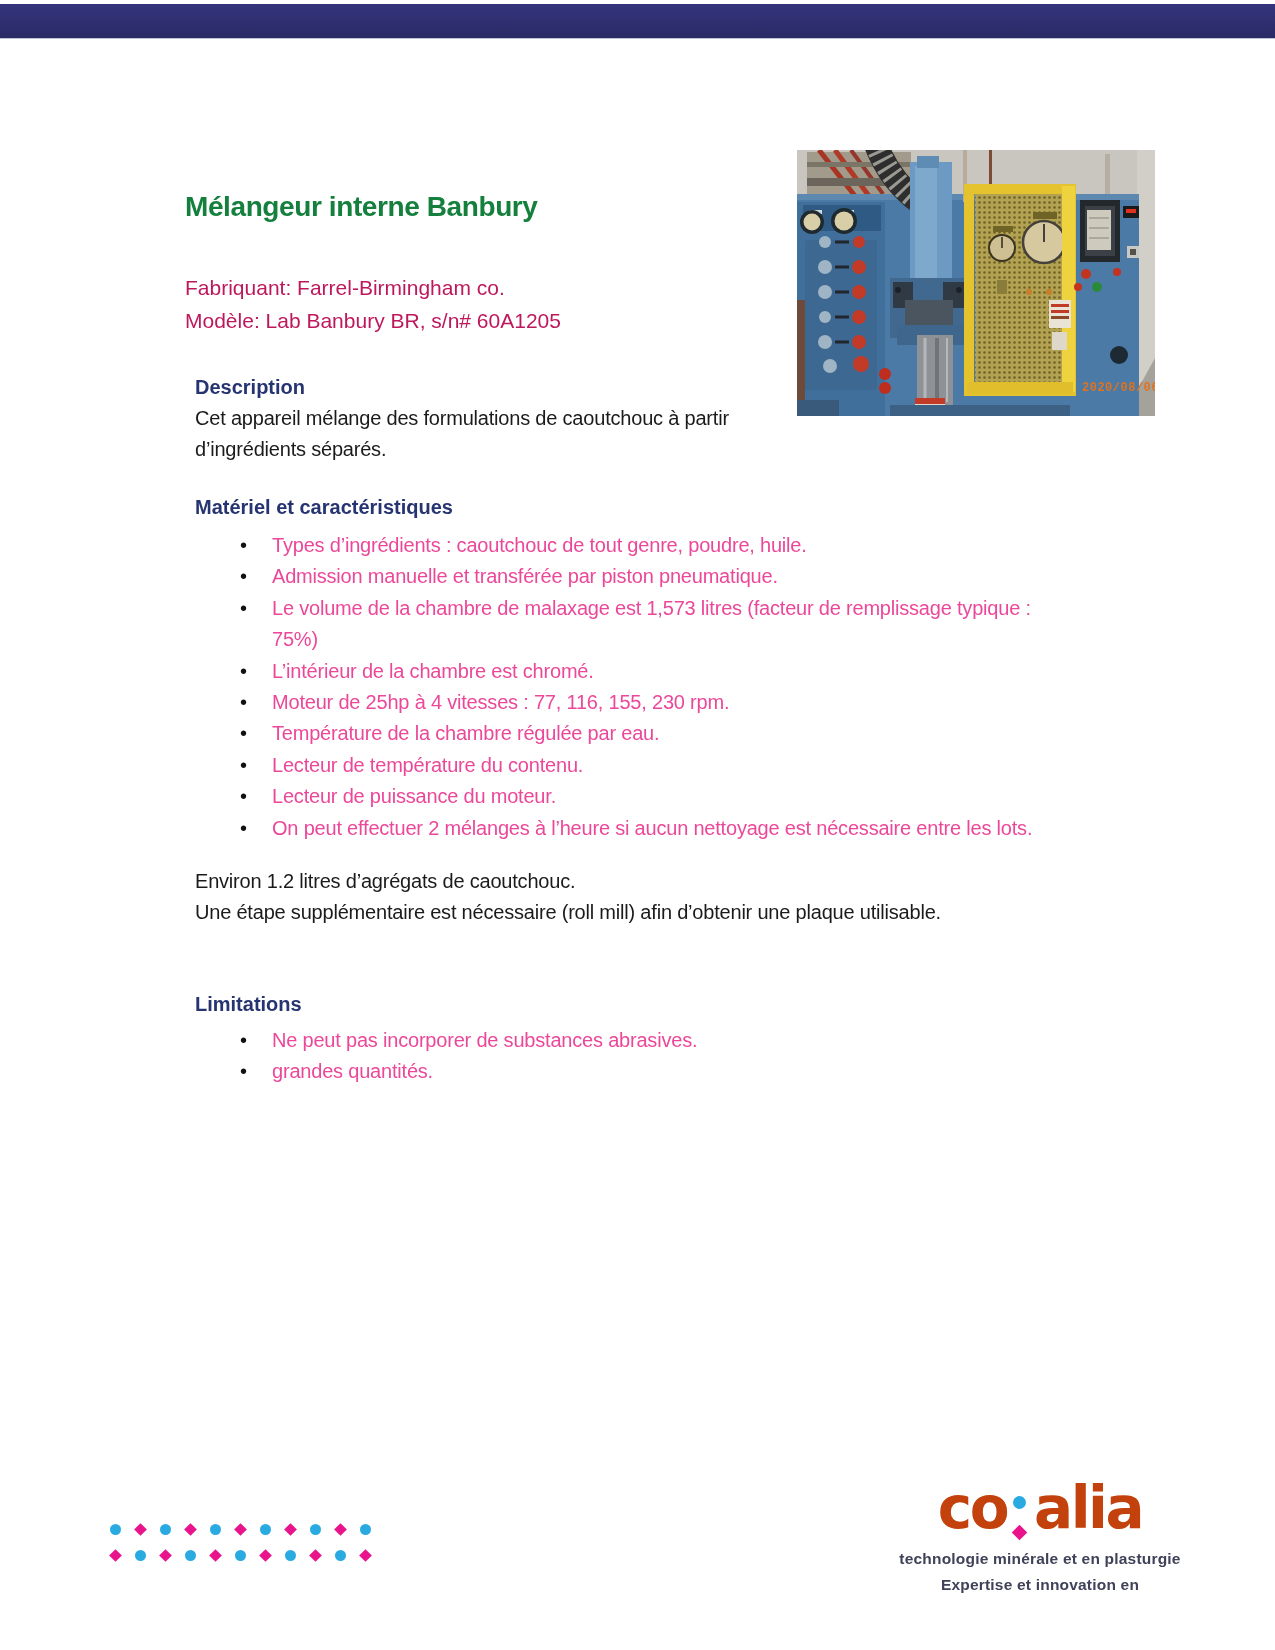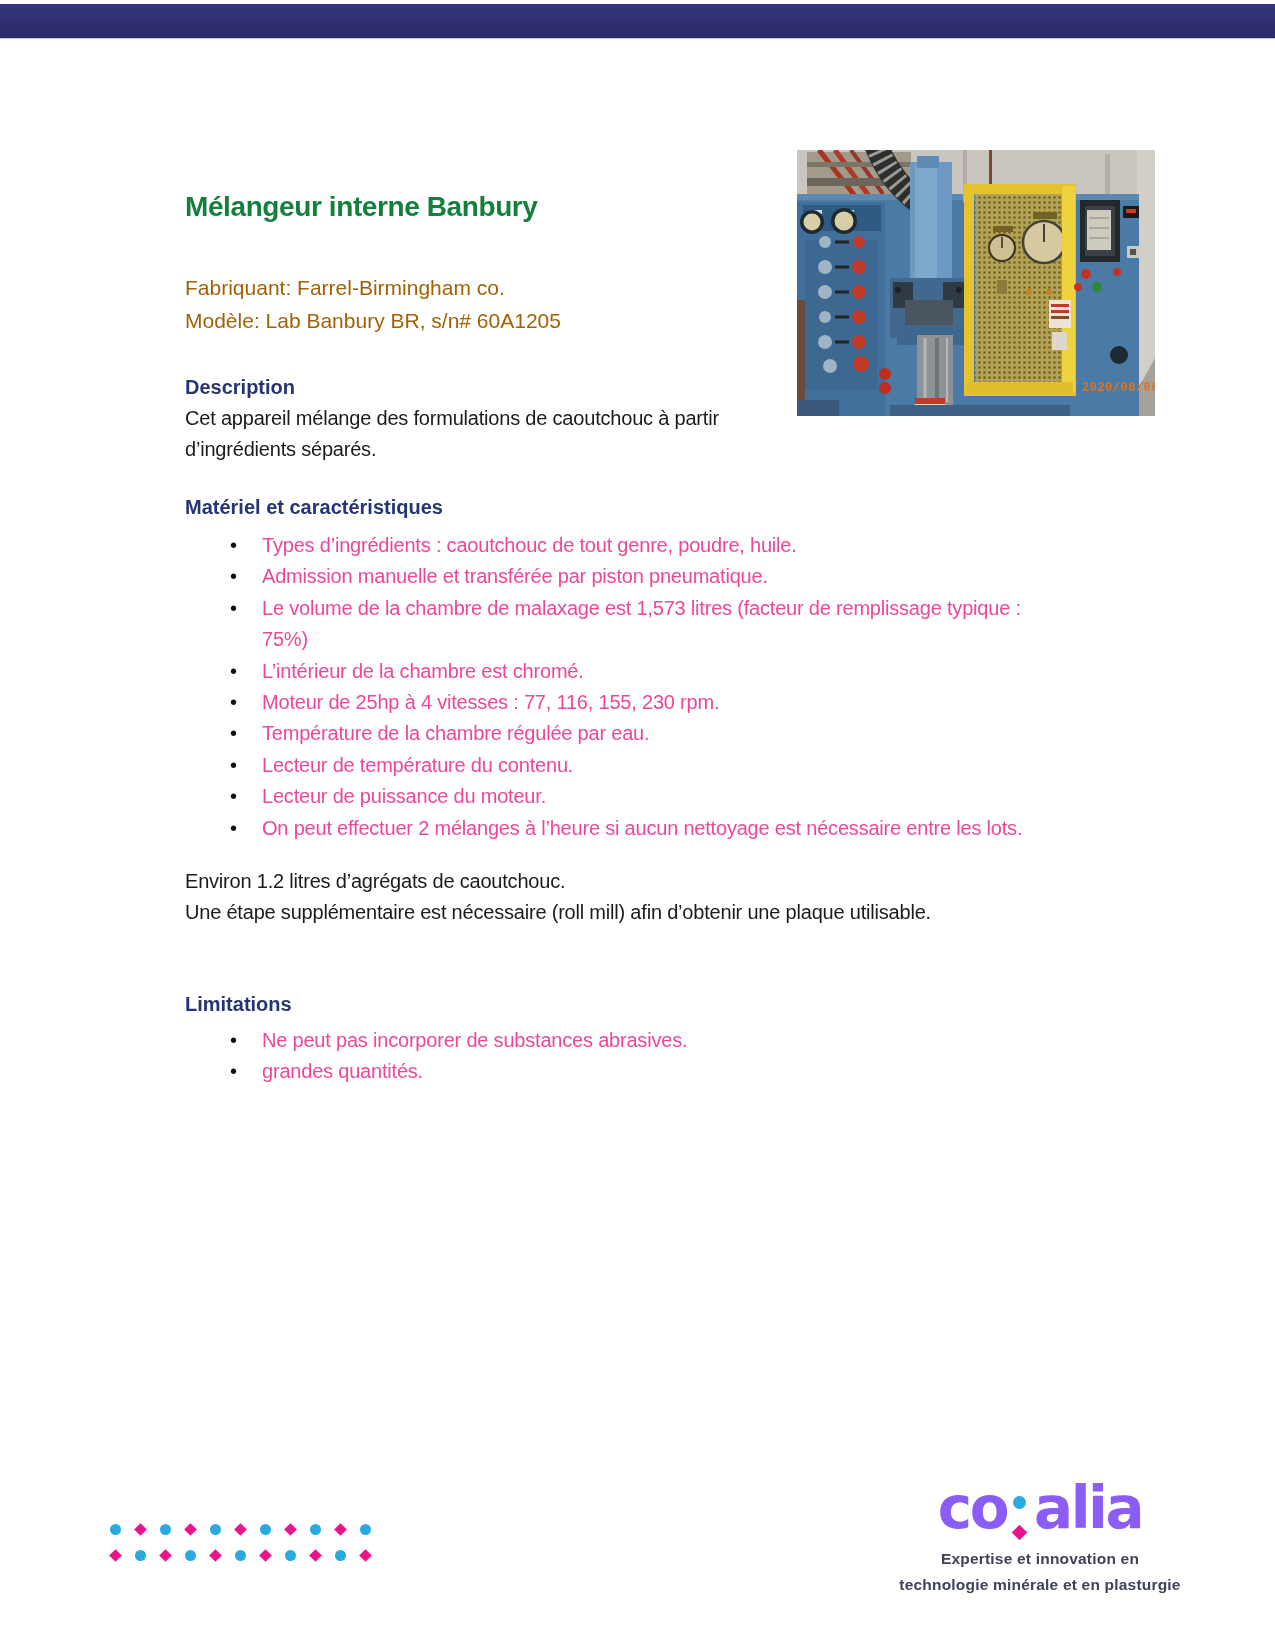--- a/index.html
+++ b/index.html
@@ -7,24 +7,24 @@
               font-family:"Liberation Sans", sans-serif; }
 
   .topbar { position:absolute; top:4px; left:0; width:1275px; height:35px;
             background:linear-gradient(#34347c,#2a2a66); border-bottom:1px solid #bfc3d6; }
 
   
   .abs { position:absolute; }
   .navy { color:#15803d; }
   .doc-title { left:185px; top:190px; font-size:28px; font-weight:bold;
                letter-spacing:-0.4px; line-height:34px; }
-  .meta { left:185px; top:272px; font-size:21px; line-height:32.5px; color:#a16207; }
+  .meta { left:185px; top:272px; font-size:21px; line-height:32.5px; color:#be185d; }
   .meta div { white-space:nowrap; }
 
-  .section { left:185px; }
+  .section { left:195px; }
   .sec-heading { font-size:20px; font-weight:bold; color:#263471; line-height:31px;
                  white-space:nowrap; }
   .body-line { font-size:20px; color:#1b1b1b; line-height:31px; white-space:nowrap;
                letter-spacing:-0.2px; }
 
   ul.blist { list-style:none; margin-top:7px; }
   ul.blist li { position:relative; padding-left:77px; }
   ul.blist .line { display:block; font-size:20px; color:#ec4899; line-height:31.4px;
                    white-space:nowrap; letter-spacing:-0.2px; }
   ul.blist .blt { position:absolute; left:45px; top:0; font-size:20px; line-height:31.4px;
@@ -38,21 +38,21 @@
   .dots { position:absolute; left:110px; top:1524px; }
   .dots .row { display:flex; gap:14px; height:11px; align-items:center; }
   .dots .row + .row { margin-top:15px; }
   .dots i { display:block; width:11px; height:11px; }
   .dots i.c { border-radius:50%; background:#29abe2; }
   .dots i.d { width:9px; height:9px; margin:1px; transform:rotate(45deg); background:#e9148c; }
 
   .brand { position:absolute; left:870px; top:1476px; width:340px; text-align:center; }
   .wordmark { display:flex; justify-content:center; align-items:baseline;
               font-family:"DejaVu Sans", sans-serif; font-weight:bold; font-size:58px;
-              letter-spacing:-2.5px; color:#8b5cf6; line-height:64px; }
+              letter-spacing:-2.5px; color:#c2410c; line-height:64px; }
   .wm-colon { display:inline-block; position:relative; width:17px; height:42px;
               margin:0 6px 2px 4px; align-self:flex-end; }
   .wm-colon .cdot { position:absolute; top:0; left:2px; width:13px; height:13px;
                     border-radius:50%; background:#29abe2; }
   .wm-colon .mdot { position:absolute; bottom:0; left:3px; width:11px; height:11px;
                     transform:rotate(45deg); background:#e9148c; }
   .tagline { margin-top:6px; font-size:15.5px; line-height:26px; color:#3f4258;
              font-weight:bold; letter-spacing:0.2px; }
 </style>
 </head>
@@ -295,16 +295,16 @@
 <div class="brand">
   <div class="wordmark">
     <span>co</span>
     <span class="wm-colon">
       <i class="cdot"></i>
       <i class="mdot"></i>
     </span>
     <span>alia</span>
   </div>
   <div class="tagline">
+    <div>technologie minérale et en plasturgie</div>
     <div>Expertise et innovation en</div>
-    <div>technologie minérale et en plasturgie</div>
   </div>
 </div>
 
 </body></html>

